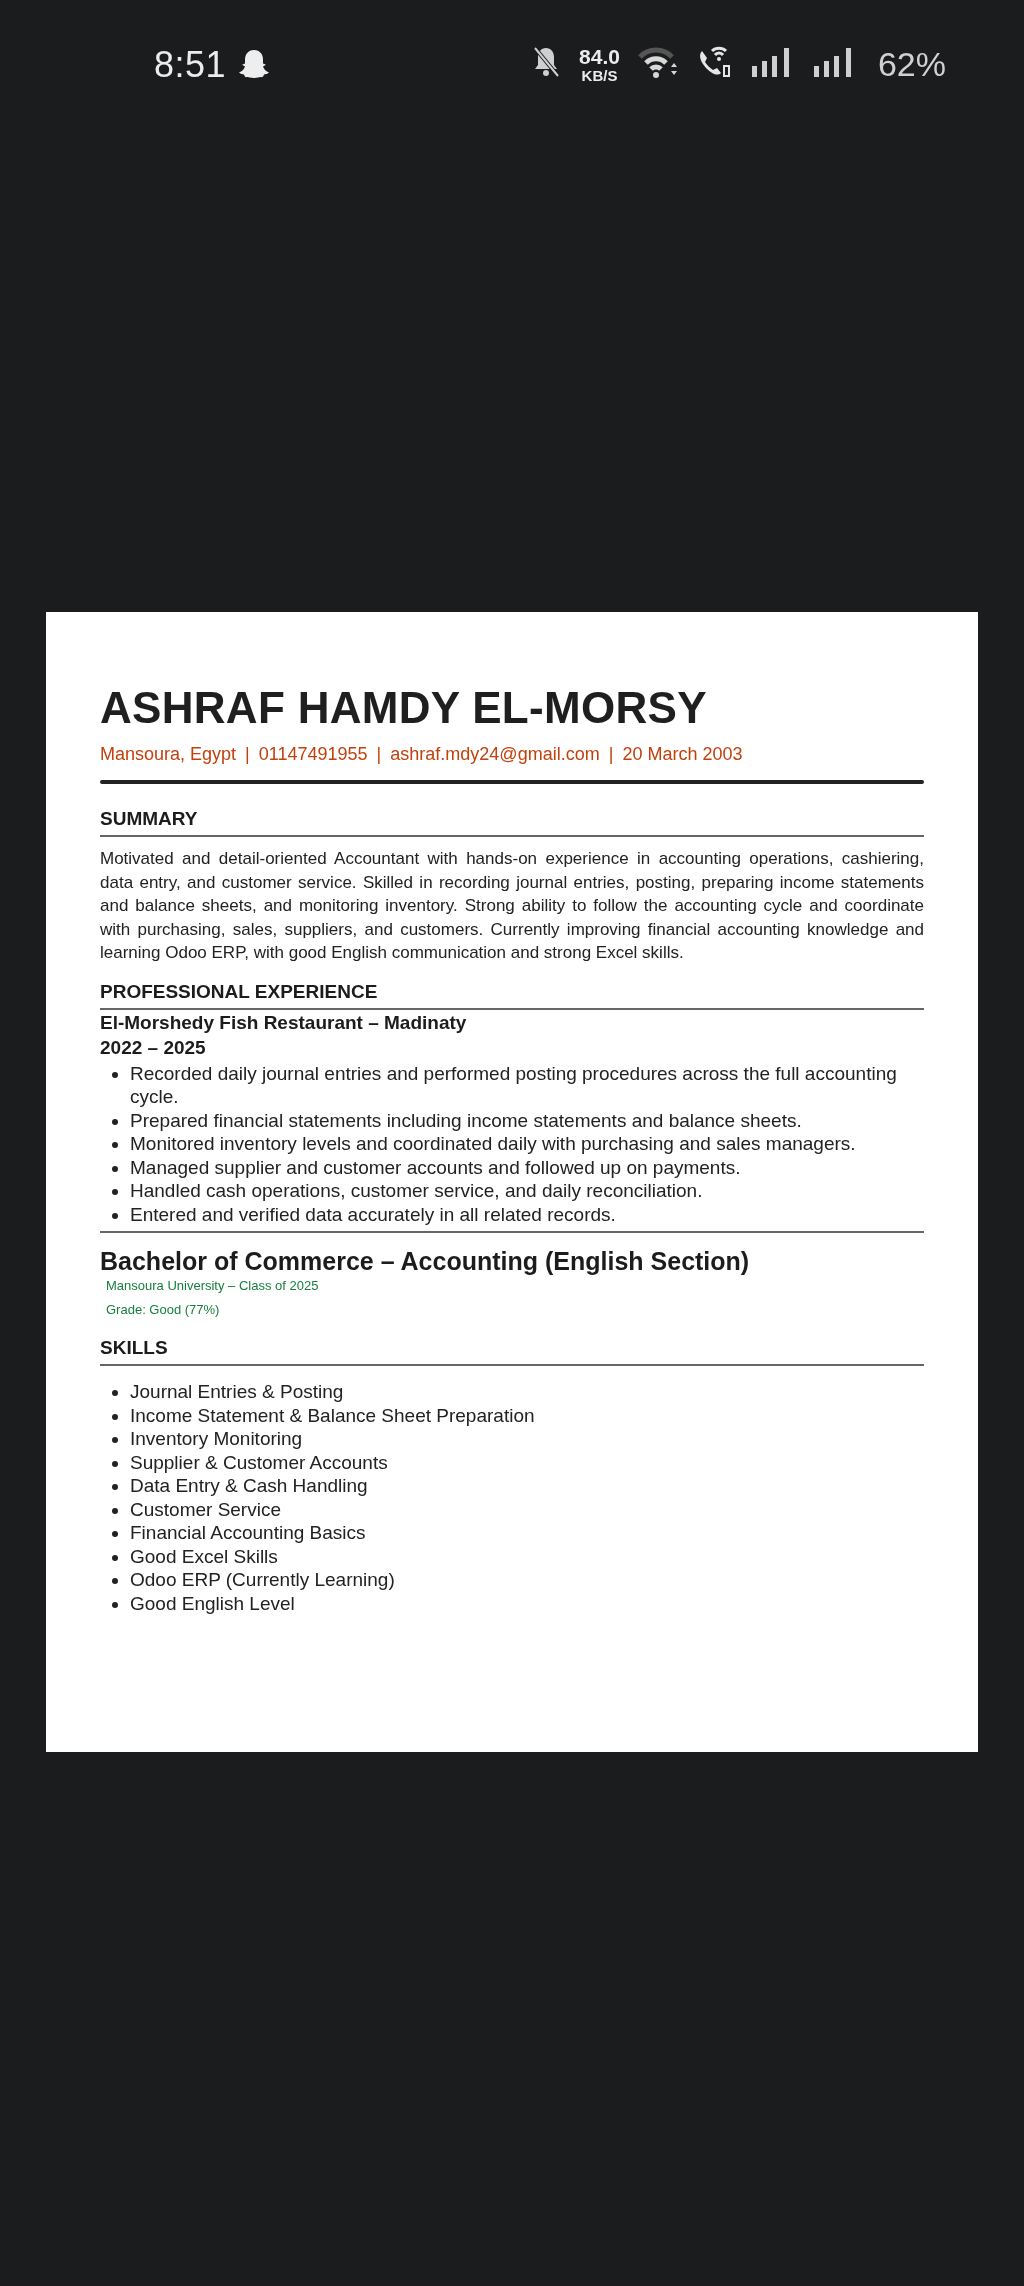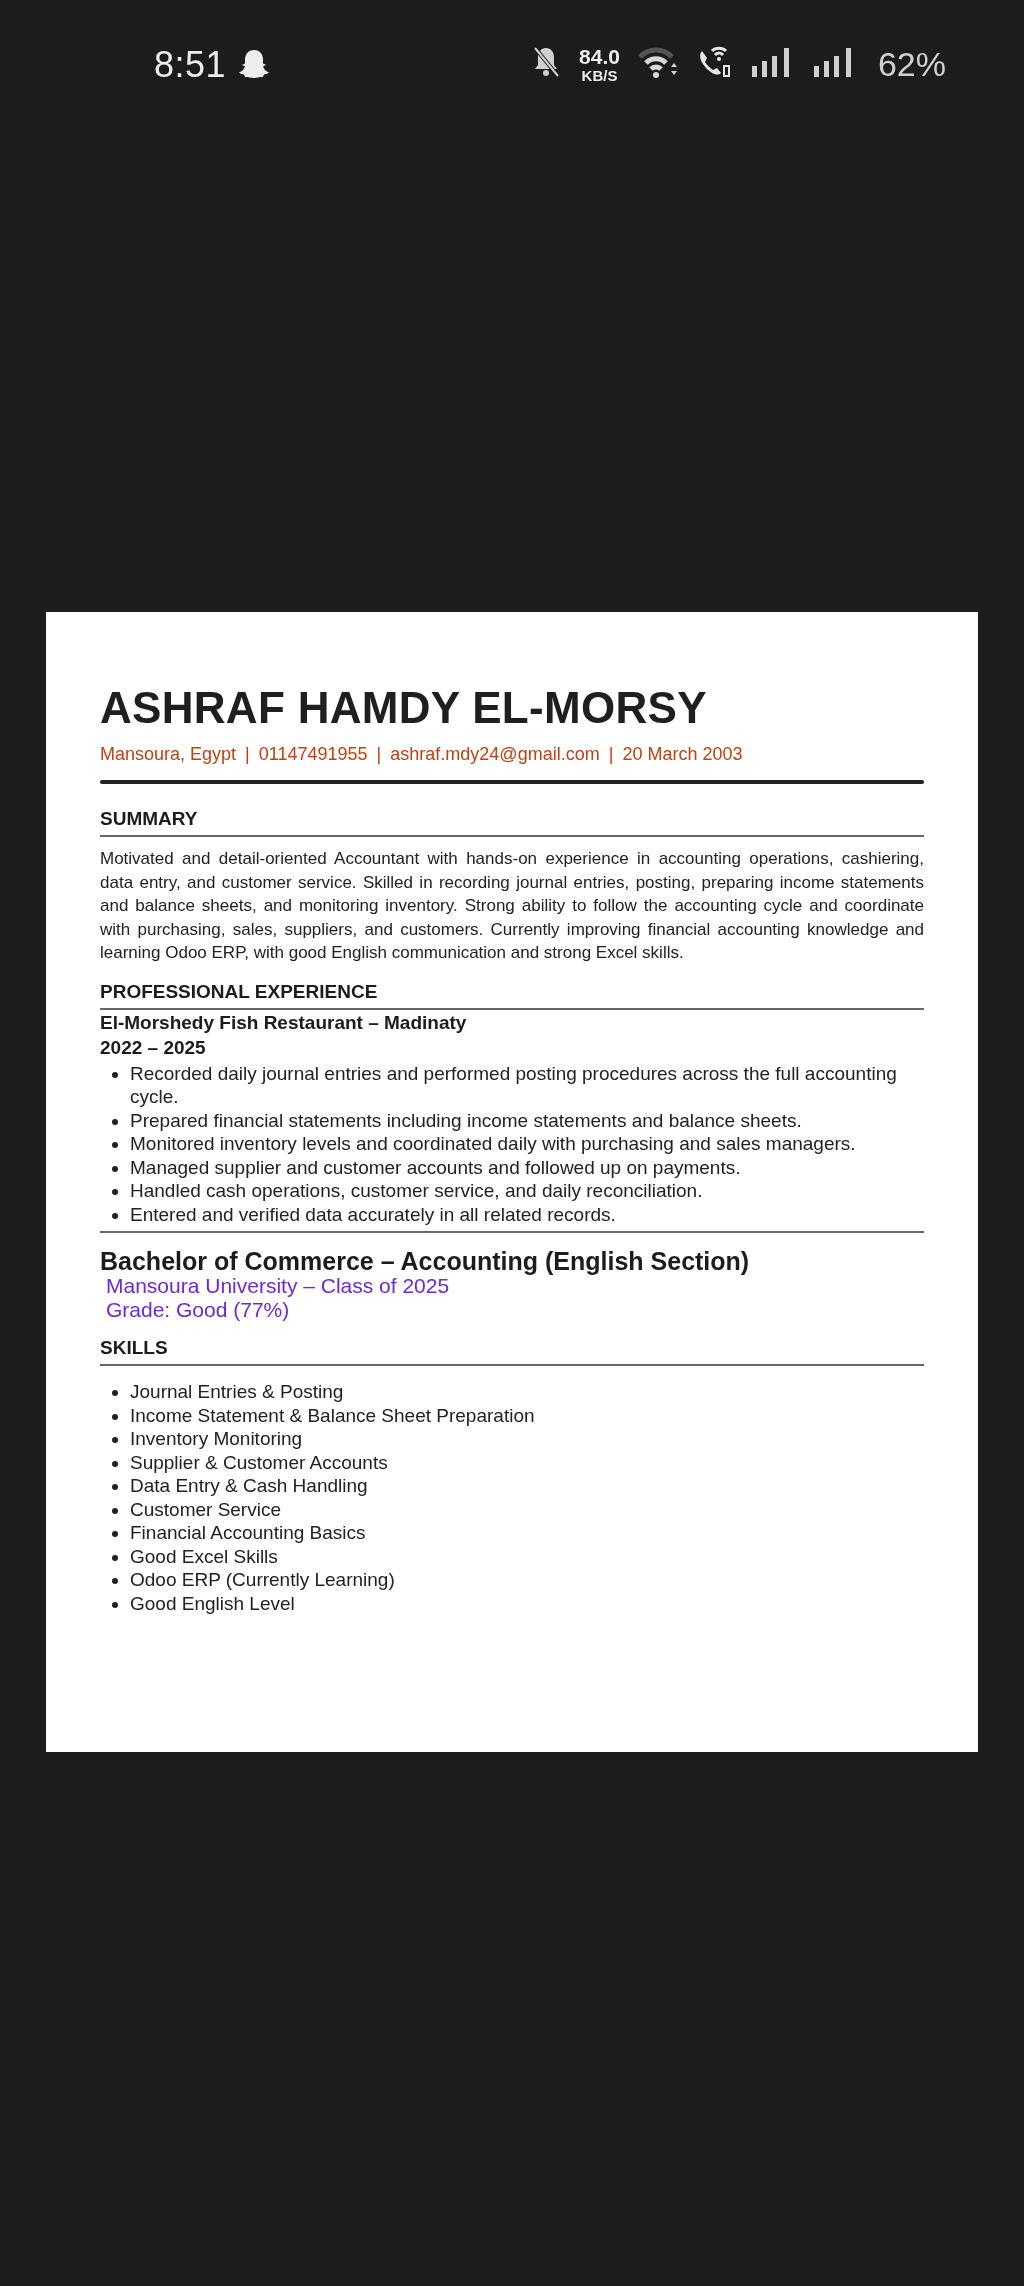--- a/index.html
+++ b/index.html
@@ -66,21 +66,21 @@
       font-size: 19px; font-weight: bold; color: #1c1c1c; line-height: 25px;
     }
     .job-title { margin-top: 16px; }
     ul.bullets {
       margin: 2px 0 0 0; padding-left: 30px;
       font-size: 19px; line-height: 23.5px; color: #222;
     }
     ul.bullets li { padding-left: 0; }
 
     .edu-degree { font-size: 25px; font-weight: bold; color: #1c1c1c; margin-top: 16px; line-height: 25px; }
-    .edu-line { font-size: 21px; color: #6d28d9; line-height: 23.5px; padding-left: 6px; }
+    .edu-line { font-size: 13px; color: #15803d; line-height: 23.5px; padding-left: 6px; }
 
     .section-title.edu { margin-top: 16px; }
     .section-title.skills { margin-top: 16px; }
     ul.skills { margin-top: 14px; }
   </style>
 </head>
 <body>
 
 <div class="status-bar">
   <div class="status-left">

